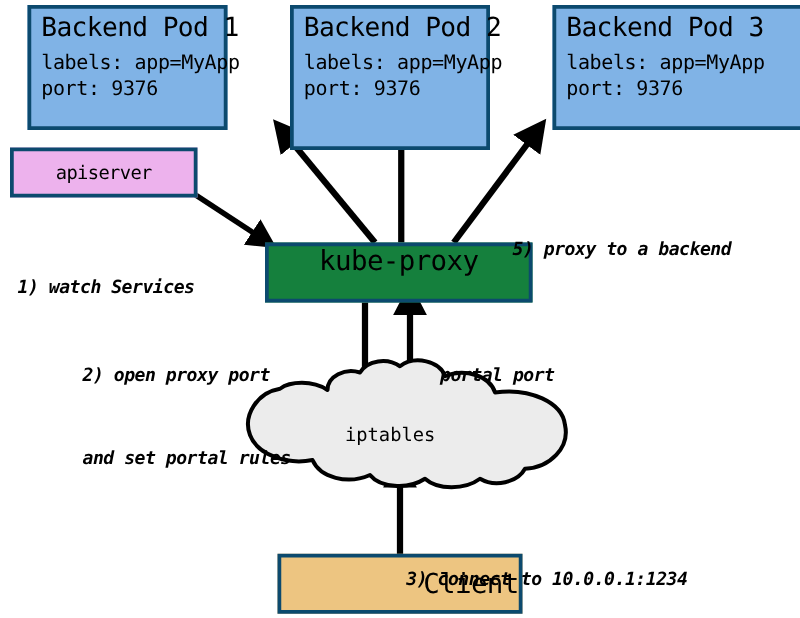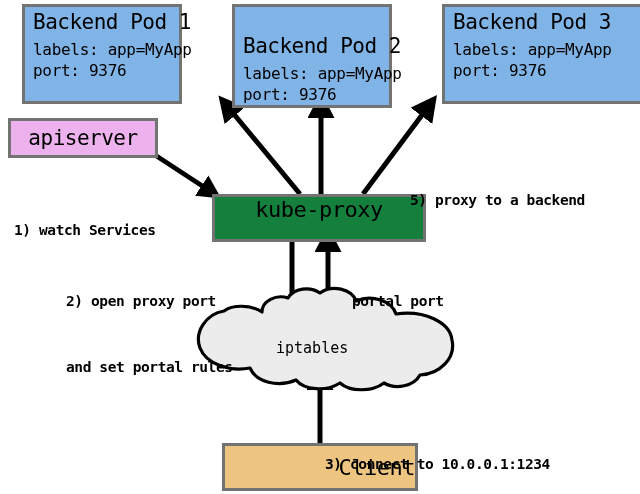--- a/index.html
+++ b/index.html
@@ -18,21 +18,21 @@
   svg.layer {
     position: absolute;
     left: 0;
     top: 0;
     width: 640px;
     height: 494px;
   }
   .node-box {
     position: absolute;
     box-sizing: border-box;
-    border: 3px solid #737373;
+    border: 3px solid #0c4a6e;
     display: flex;
     flex-direction: column;
   }
   .pod-box {
     background: #80b3e6;
     padding: 2px 8px 0 8px;
   }
   .pod-title {
     font-size: 21px;
     line-height: 26px;
@@ -47,21 +47,21 @@
     white-space: nowrap;
     letter-spacing: -0.3px;
   }
   .pod-line.first { margin-top: 4px; }
   #apiserver-box {
     background: #edb2ed;
     align-items: center;
     justify-content: center;
   }
   #apiserver-box .label {
-    font-size: 21px;
+    font-size: 15px;
     color: #000;
     letter-spacing: -0.5px;
   }
   #kubeproxy-box {
     background: #15803d;
     align-items: center;
     justify-content: flex-start;
   }
   #kubeproxy-box .label {
     font-size: 22px;
@@ -81,20 +81,21 @@
   }
   .step-label {
     position: absolute;
     font-family: "DejaVu Sans Mono", "Liberation Mono", monospace;
     font-size: 14.5px;
     font-weight: bold;
     line-height: 22px;
     color: #000000;
     white-space: pre;
     letter-spacing: -0.4px;
+    font-style: italic;
   }
   .cloud-label {
     position: absolute;
     font-family: "DejaVu Sans Mono", "Liberation Mono", monospace;
     font-size: 15px;
     color: #000000;
     white-space: nowrap;
   }
 </style>
 </head>
@@ -140,21 +141,21 @@
                C 232 305, 250 304, 262 312 Z" fill="#ececec" stroke="#000000" stroke-width="3.2" stroke-linejoin="round"></path>
     </g>
   </svg>
 
   <div class="node-box pod-box" id="pod-1" style="left:22px; top:4px; width:160px; height:100px;">
     <div class="pod-title">Backend Pod 1</div>
     <div class="pod-line first">labels: app=MyApp</div>
     <div class="pod-line">port: 9376</div>
   </div>
 
-  <div class="node-box pod-box" id="pod-2" style="left:232px; top:4px; width:160px; height:104px;justify-content:flex-end;">
+  <div class="node-box pod-box" id="pod-2" style="left:232px; top:4px; width:160px; height:116px;">
     <div class="pod-title">Backend Pod 2</div>
     <div class="pod-line first">labels: app=MyApp</div>
     <div class="pod-line">port: 9376</div>
   </div>
 
   <div class="node-box pod-box" id="pod-3" style="left:442px; top:4px; width:202px; height:100px;">
     <div class="pod-title">Backend Pod 3</div>
     <div class="pod-line first">labels: app=MyApp</div>
     <div class="pod-line">port: 9376</div>
   </div>

